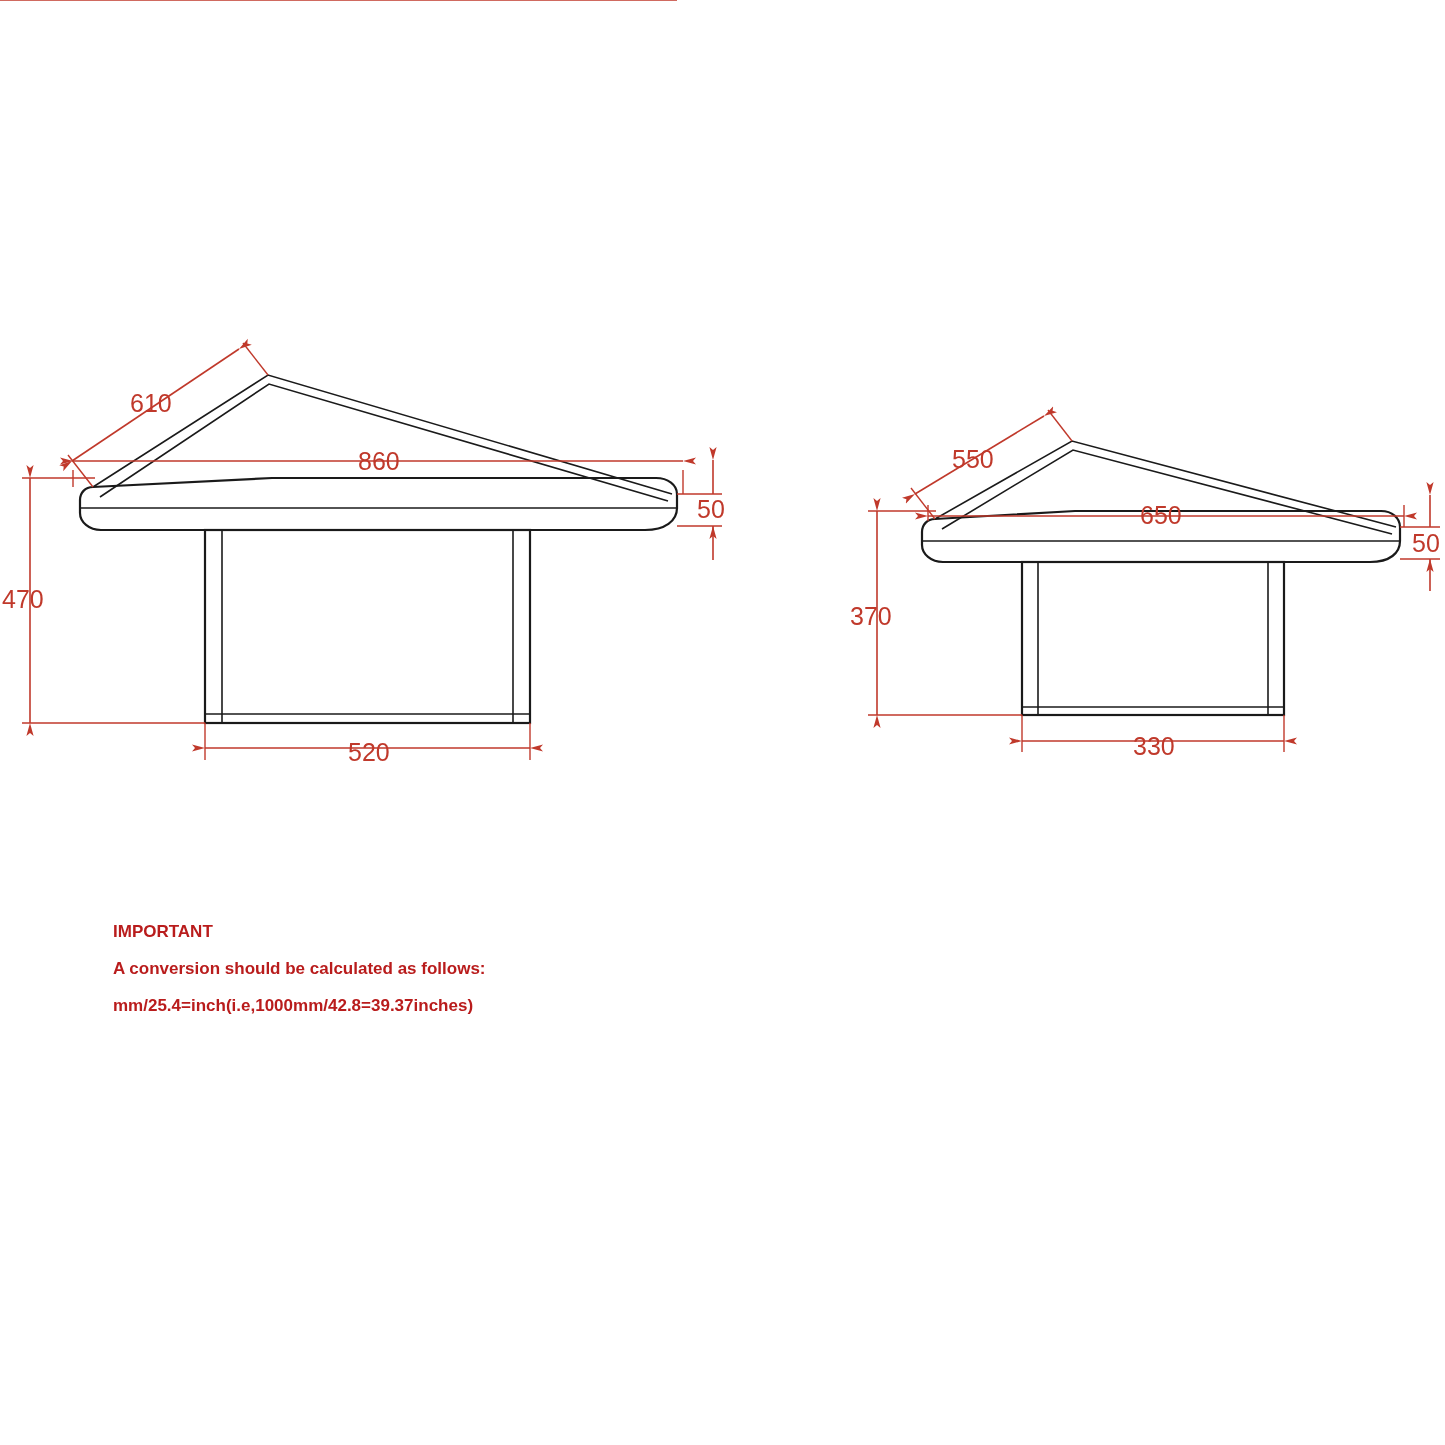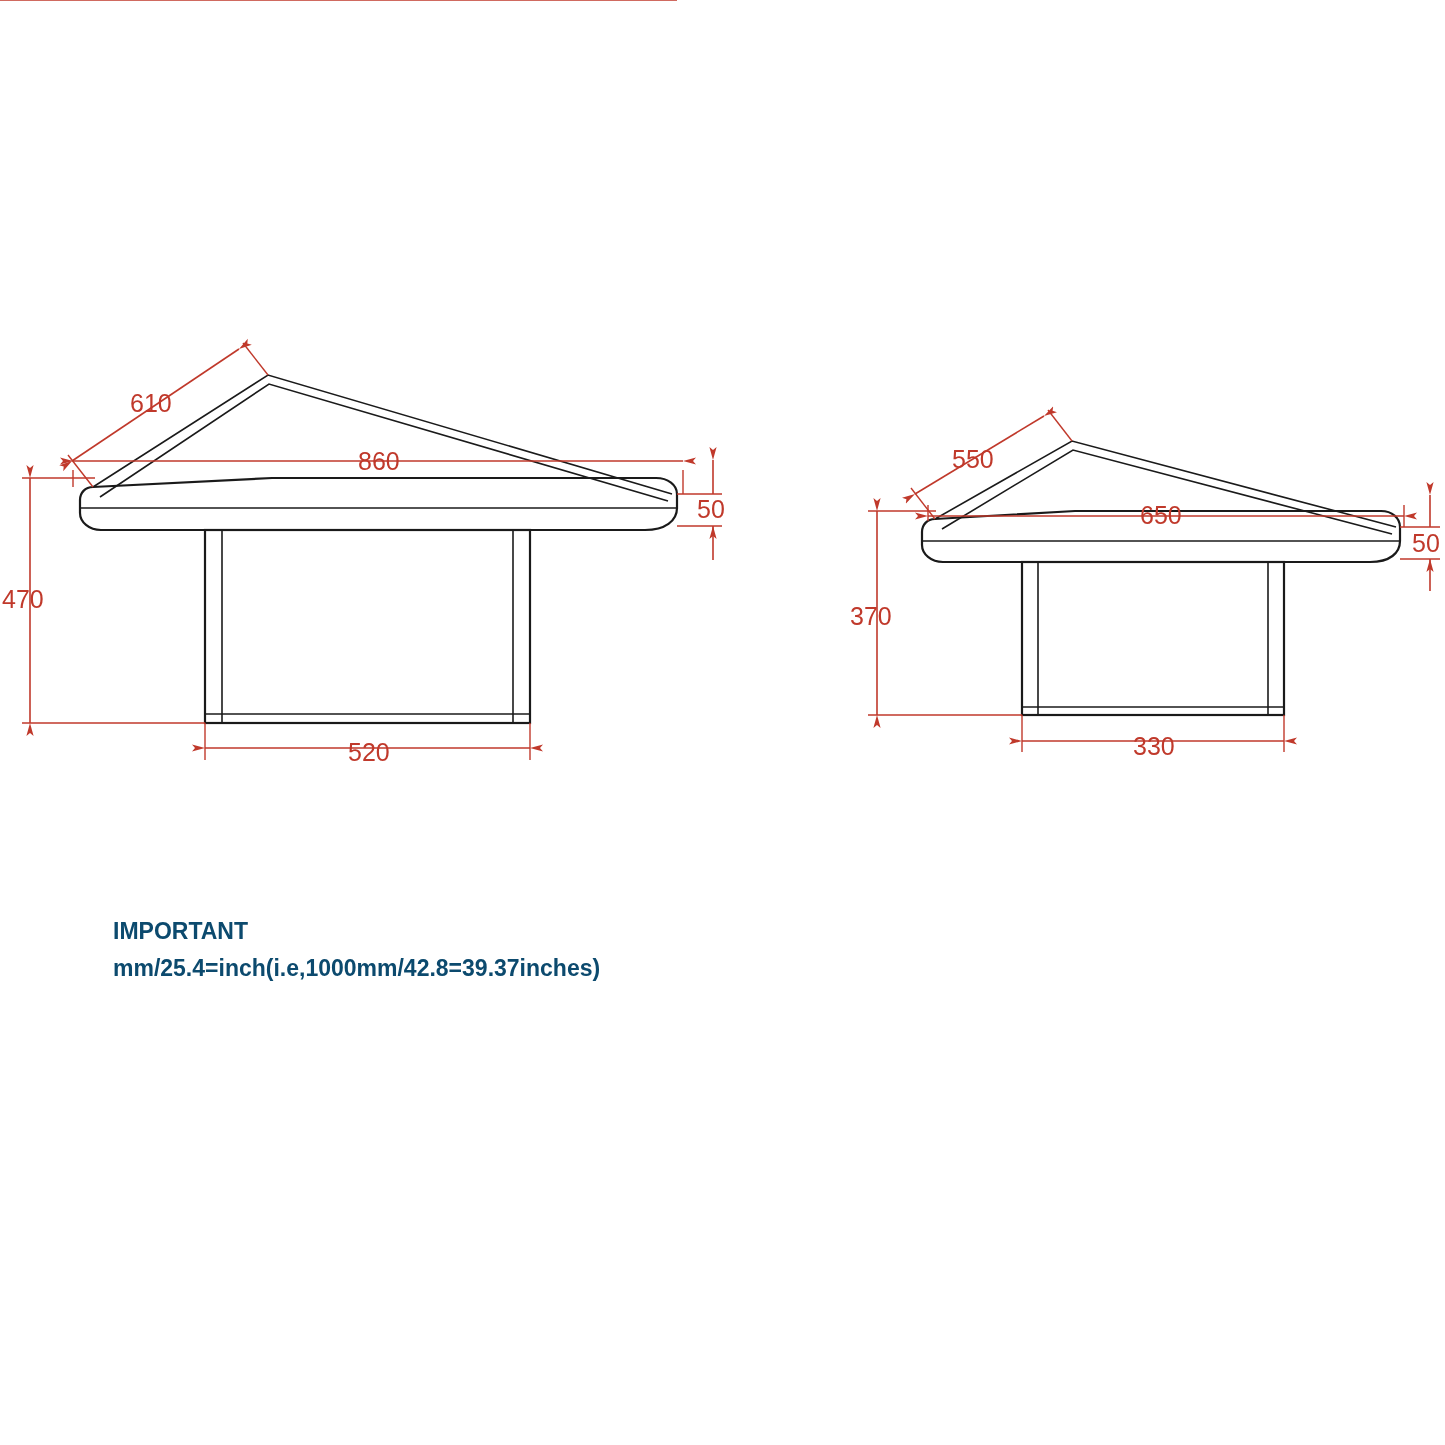--- a/index.html
+++ b/index.html
@@ -26,23 +26,23 @@
     left: 0;
     top: 0;
     width: 1445px;
     height: 1445px;
   }
   .note-block {
     position: absolute;
     left: 113px;
     top: 913px;
     width: 700px;
-    color: #0c4a6e;
+    color: #b91c1c;
     font-weight: bold;
-    font-size: 23px;
+    font-size: 17px;
     line-height: 37px;
     font-family: "Liberation Sans", sans-serif;
   }
   .note-line {
     white-space: nowrap;
   }
   text {
     font-family: "Liberation Sans", sans-serif;
   }
   .dimtext {
@@ -188,16 +188,17 @@
 
       <line class="extline" x1="1022" y1="715" x2="1022" y2="752"></line>
       <line class="extline" x1="1284" y1="715" x2="1284" y2="752"></line>
       <line class="dimline" x1="1022" y1="741" x2="1284" y2="741" marker-start="url(#arrL)" marker-end="url(#arrR)"></line>
       <text class="dimtext" x="1133" y="755">330</text>
     </g>
   </svg>
 
   <div class="note-block">
     <div class="note-line">IMPORTANT</div>
+    <div class="note-line">A conversion should be calculated as follows:</div>
     <div class="note-line">mm/25.4=inch(i.e,1000mm/42.8=39.37inches)</div>
   </div>
 
 </div>
 
 </body></html>

